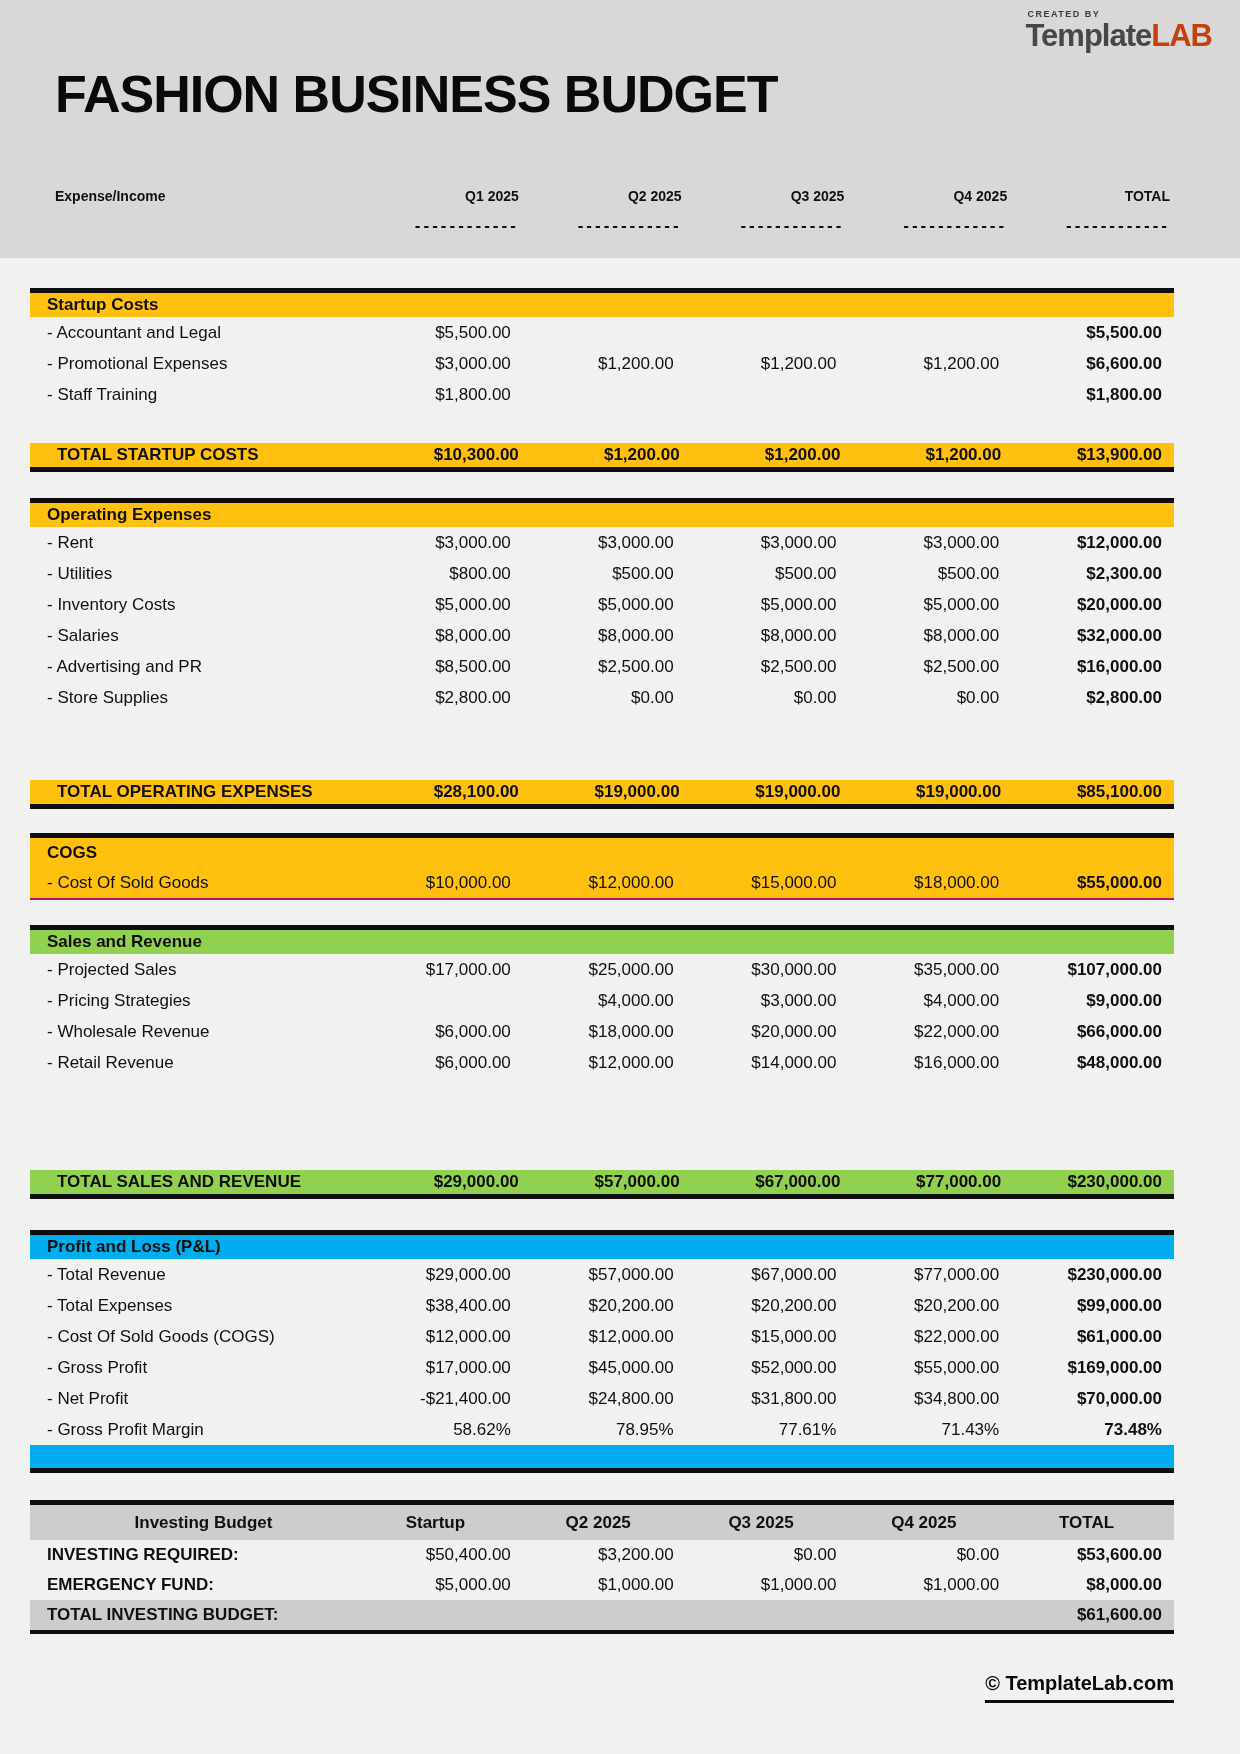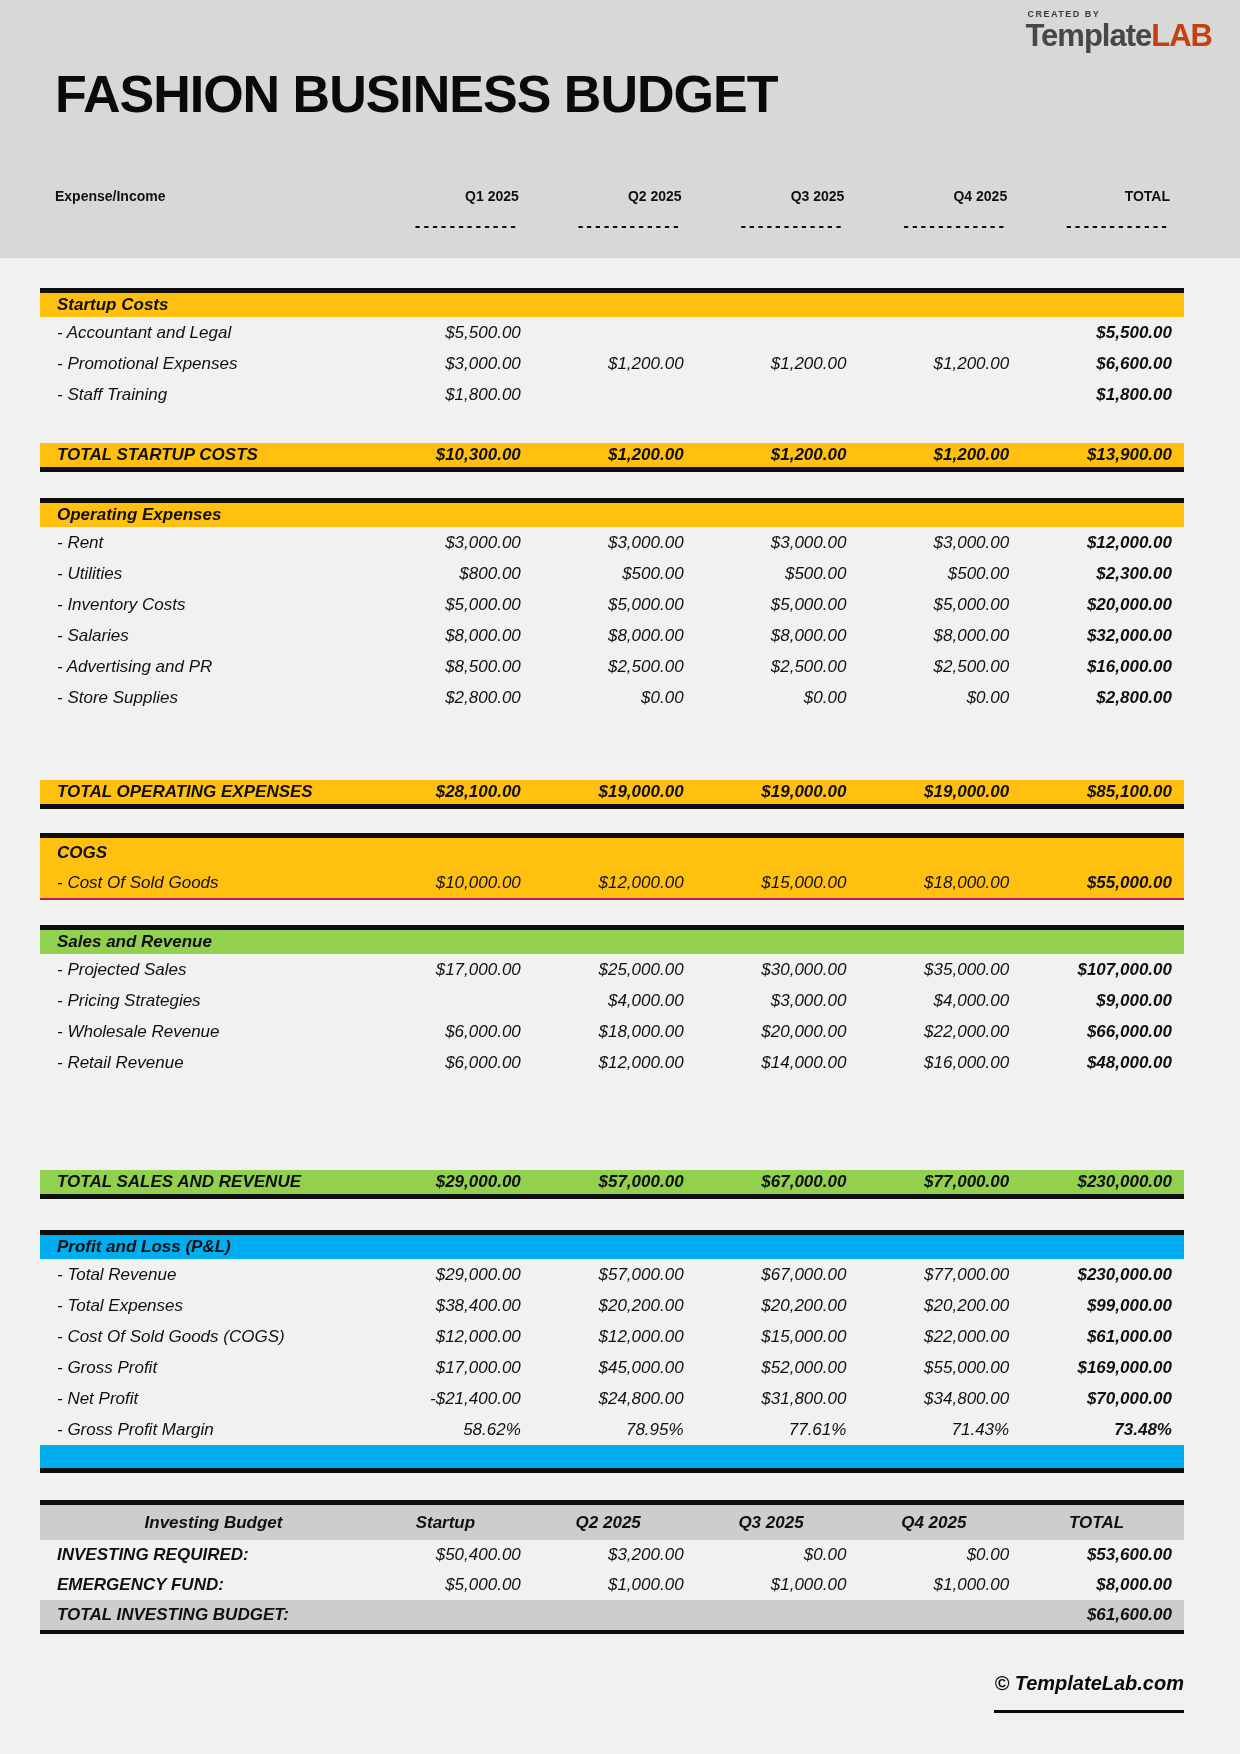--- a/index.html
+++ b/index.html
@@ -24,27 +24,27 @@
   .brand-lab{color:#c2410c;}
   .page-title{position:absolute; top:64px; left:55px; font-size:52px; font-weight:800; letter-spacing:-1px; color:#0a0a0a; white-space:nowrap;}
 
   .grid{display:grid; grid-template-columns:330px repeat(5,1fr); align-items:center;}
   .cell.label{padding-left:17px; white-space:nowrap;}
   .cell.num{text-align:right; padding-right:12px; white-space:nowrap;}
 
   .header-row{position:absolute; left:38px; top:188px; width:1144px; font-size:14px; font-weight:bold;}
   .dash-row{position:absolute; left:38px; top:216px; width:1144px; font-size:17px; font-weight:bold; letter-spacing:3px;}
 
-  .content{position:absolute; left:40px; top:258px; width:1144px; font-size:17px;font-style:italic;}
+  .content{position:absolute; left:30px; top:258px; width:1144px; font-size:17px;}
 
   .bar{height:29px;}
   .bar .label{font-weight:bold;}
   .bar .num{font-weight:bold;}
   .hdr-top{border-top:5px solid #0e0e0e;}
-  .btm{border-bottom:5px solid #0e0e0e;}
+  .btm{border-bottom:5px solid #0e0e0e;padding-left:10px;}
   .bg-yellow{background:var(--yellow);}
   .bg-green{background:var(--green);}
   .bg-blue{background:var(--blue);}
   .bg-gray{background:var(--gray-row);}
 
   .row{height:31px;}
   .row .cell.total{font-weight:bold;}
 
   .sec-startup{margin-top:30px;}
   .sp-startup{height:33px;}
@@ -58,21 +58,21 @@
 
   .sec-invest{margin-top:27px; border-top:5px solid #0e0e0e; border-bottom:4px solid #0e0e0e;}
   .invest-hdr{height:35px; font-size:17px;}
   .invest-hdr .cell{font-weight:bold;text-align:center;}
   .sec-invest .row{height:30px;}
   .sec-invest .row .cell.label{font-weight:bold;}
   .invest-total{height:30px;}
   .invest-total .cell{font-weight:bold;}
 
   .footer{margin-top:38px; text-align:right;}
-  .footer a{display:inline-block; font-size:20px; font-weight:bold; color:#0a0a0a; text-decoration:none; border-bottom:3px solid #0a0a0a; padding-bottom:15px;}
+  .footer a{display:inline-block; font-size:20px; font-weight:bold; color:#0a0a0a; text-decoration:none; border-bottom:3px solid #0a0a0a; padding-bottom:5px;}
 </style>
 </head>
 <body>
 
 <div class="top-band">
   <div class="logo">
     <span class="created">CREATED BY</span>
     <span class="brand"><span class="brand-template">Template</span><span class="brand-lab">LAB</span></span>
   </div>
   <h1 class="page-title">FASHION BUSINESS BUDGET</h1>

